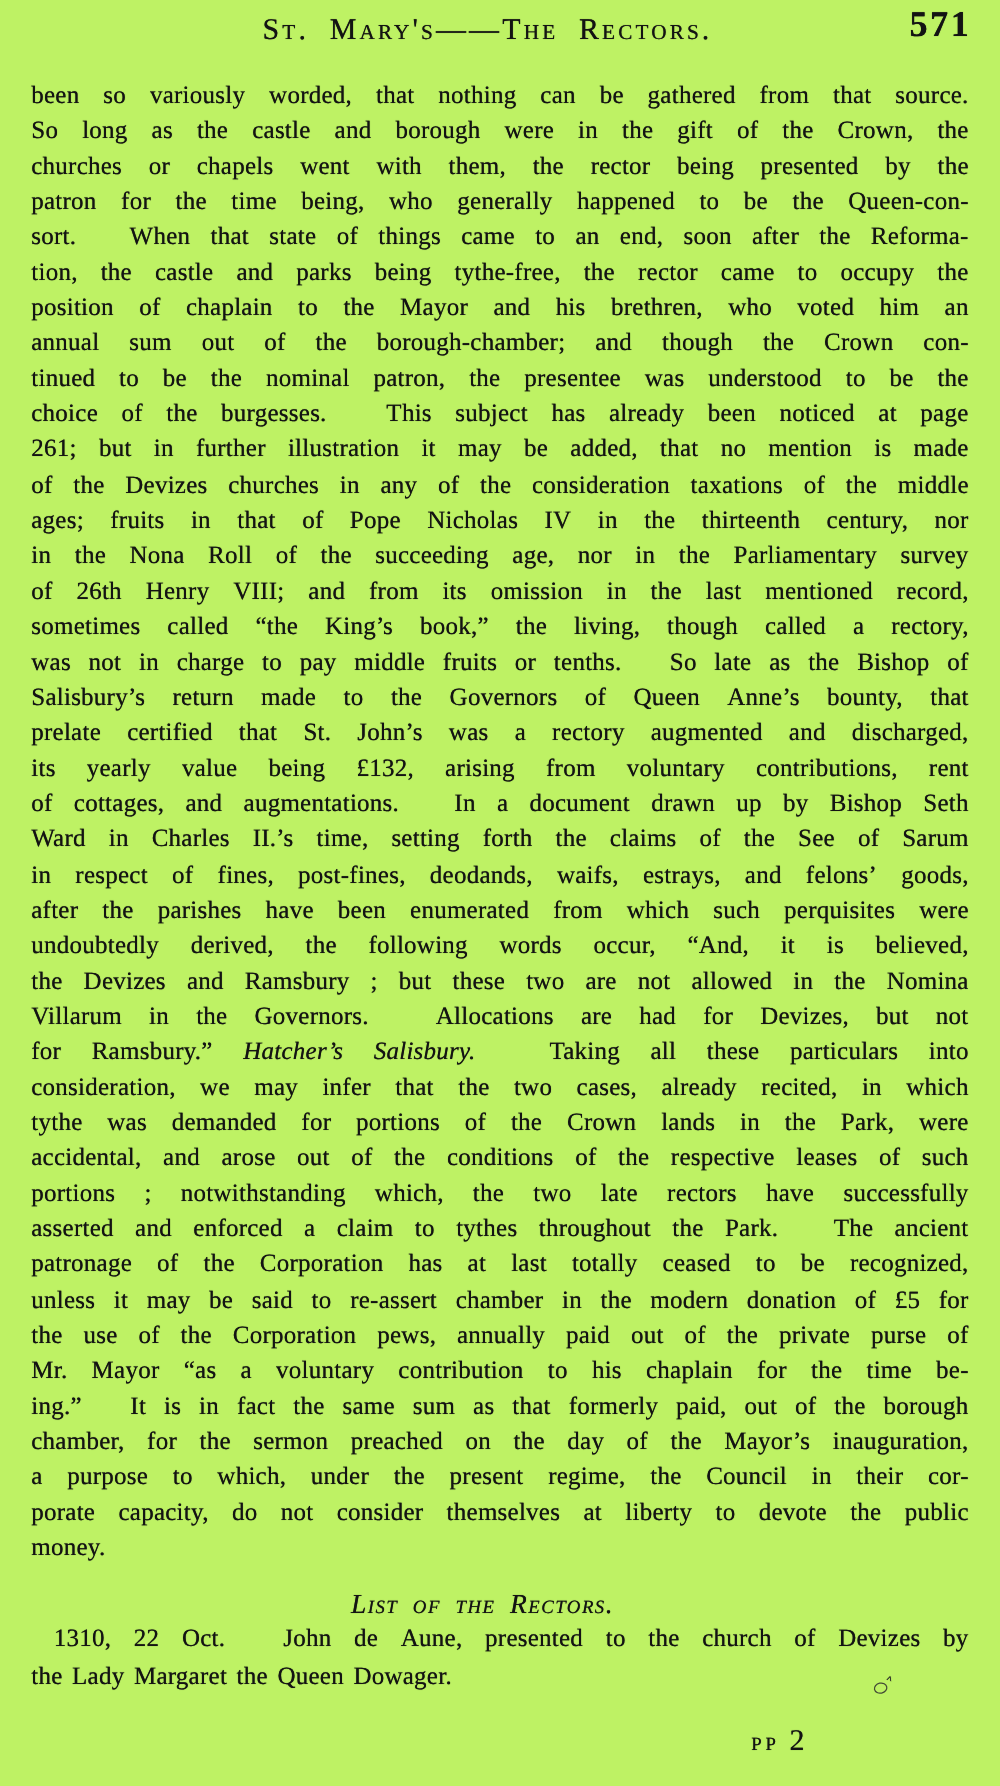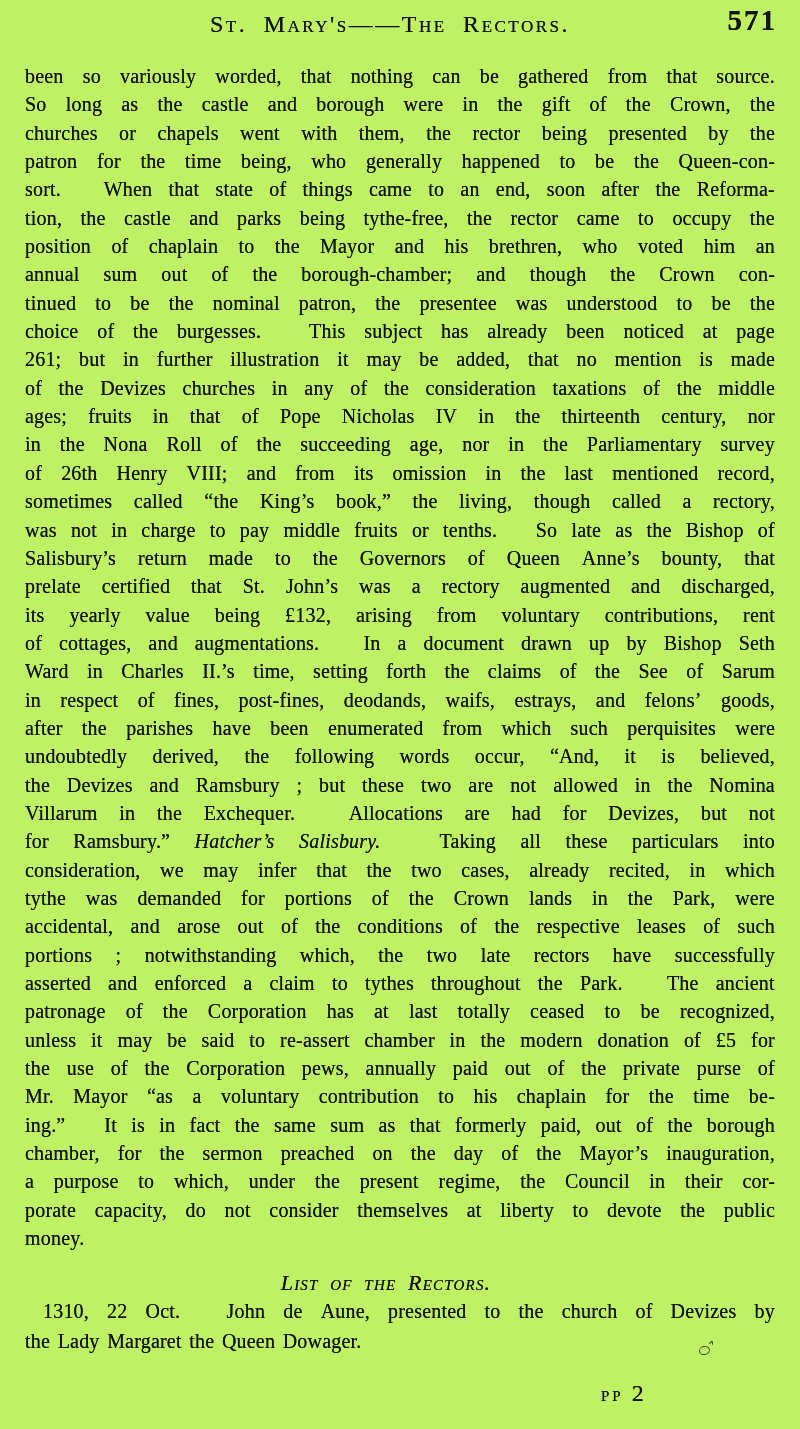--- a/index.html
+++ b/index.html
@@ -125,21 +125,21 @@
       <div class="jline"><span>was</span><span>not</span><span>in</span><span>charge</span><span>to</span><span>pay</span><span>middle</span><span>fruits</span><span>or</span><span>tenths.</span><span> </span><span>So</span><span>late</span><span>as</span><span>the</span><span>Bishop</span><span>of</span></div>
       <div class="jline"><span>Salisbury’s</span><span>return</span><span>made</span><span>to</span><span>the</span><span>Governors</span><span>of</span><span>Queen</span><span>Anne’s</span><span>bounty,</span><span>that</span></div>
       <div class="jline"><span>prelate</span><span>certified</span><span>that</span><span>St.</span><span>John’s</span><span>was</span><span>a</span><span>rectory</span><span>augmented</span><span>and</span><span>discharged,</span></div>
       <div class="jline"><span>its</span><span>yearly</span><span>value</span><span>being</span><span>£132,</span><span>arising</span><span>from</span><span>voluntary</span><span>contributions,</span><span>rent</span></div>
       <div class="jline"><span>of</span><span>cottages,</span><span>and</span><span>augmentations.</span><span> </span><span>In</span><span>a</span><span>document</span><span>drawn</span><span>up</span><span>by</span><span>Bishop</span><span>Seth</span></div>
       <div class="jline"><span>Ward</span><span>in</span><span>Charles</span><span>II.’s</span><span>time,</span><span>setting</span><span>forth</span><span>the</span><span>claims</span><span>of</span><span>the</span><span>See</span><span>of</span><span>Sarum</span></div>
       <div class="jline"><span>in</span><span>respect</span><span>of</span><span>fines,</span><span>post-fines,</span><span>deodands,</span><span>waifs,</span><span>estrays,</span><span>and</span><span>felons’</span><span>goods,</span></div>
       <div class="jline"><span>after</span><span>the</span><span>parishes</span><span>have</span><span>been</span><span>enumerated</span><span>from</span><span>which</span><span>such</span><span>perquisites</span><span>were</span></div>
       <div class="jline"><span>undoubtedly</span><span>derived,</span><span>the</span><span>following</span><span>words</span><span>occur,</span><span>“And,</span><span>it</span><span>is</span><span>believed,</span></div>
       <div class="jline"><span>the</span><span>Devizes</span><span>and</span><span>Ramsbury</span><span>;</span><span>but</span><span>these</span><span>two</span><span>are</span><span>not</span><span>allowed</span><span>in</span><span>the</span><span>Nomina</span></div>
-      <div class="jline"><span>Villarum</span><span>in</span><span>the</span><span>Exchequer.</span><span> </span><span>Allocations</span><span>are</span><span>had</span><span>for</span><span>Devizes,</span><span>but</span><span>not</span></div>
+      <div class="jline"><span>Villarum</span><span>in</span><span>the</span><span>Governors.</span><span> </span><span>Allocations</span><span>are</span><span>had</span><span>for</span><span>Devizes,</span><span>but</span><span>not</span></div>
       <div class="jline"><span>for</span><span>Ramsbury.”</span><span class="it">Hatcher’s</span><span class="it">Salisbury.</span><span> </span><span>Taking</span><span>all</span><span>these</span><span>particulars</span><span>into</span></div>
       <div class="jline"><span>consideration,</span><span>we</span><span>may</span><span>infer</span><span>that</span><span>the</span><span>two</span><span>cases,</span><span>already</span><span>recited,</span><span>in</span><span>which</span></div>
       <div class="jline"><span>tythe</span><span>was</span><span>demanded</span><span>for</span><span>portions</span><span>of</span><span>the</span><span>Crown</span><span>lands</span><span>in</span><span>the</span><span>Park,</span><span>were</span></div>
       <div class="jline"><span>accidental,</span><span>and</span><span>arose</span><span>out</span><span>of</span><span>the</span><span>conditions</span><span>of</span><span>the</span><span>respective</span><span>leases</span><span>of</span><span>such</span></div>
       <div class="jline"><span>portions</span><span>;</span><span>notwithstanding</span><span>which,</span><span>the</span><span>two</span><span>late</span><span>rectors</span><span>have</span><span>successfully</span></div>
       <div class="jline"><span>asserted</span><span>and</span><span>enforced</span><span>a</span><span>claim</span><span>to</span><span>tythes</span><span>throughout</span><span>the</span><span>Park.</span><span> </span><span>The</span><span>ancient</span></div>
       <div class="jline"><span>patronage</span><span>of</span><span>the</span><span>Corporation</span><span>has</span><span>at</span><span>last</span><span>totally</span><span>ceased</span><span>to</span><span>be</span><span>recognized,</span></div>
       <div class="jline"><span>unless</span><span>it</span><span>may</span><span>be</span><span>said</span><span>to</span><span>re-assert</span><span>chamber</span><span>in</span><span>the</span><span>modern</span><span>donation</span><span>of</span><span>£5</span><span>for</span></div>
       <div class="jline"><span>the</span><span>use</span><span>of</span><span>the</span><span>Corporation</span><span>pews,</span><span>annually</span><span>paid</span><span>out</span><span>of</span><span>the</span><span>private</span><span>purse</span><span>of</span></div>
       <div class="jline"><span>Mr.</span><span>Mayor</span><span>“as</span><span>a</span><span>voluntary</span><span>contribution</span><span>to</span><span>his</span><span>chaplain</span><span>for</span><span>the</span><span>time</span><span>be-</span></div>

